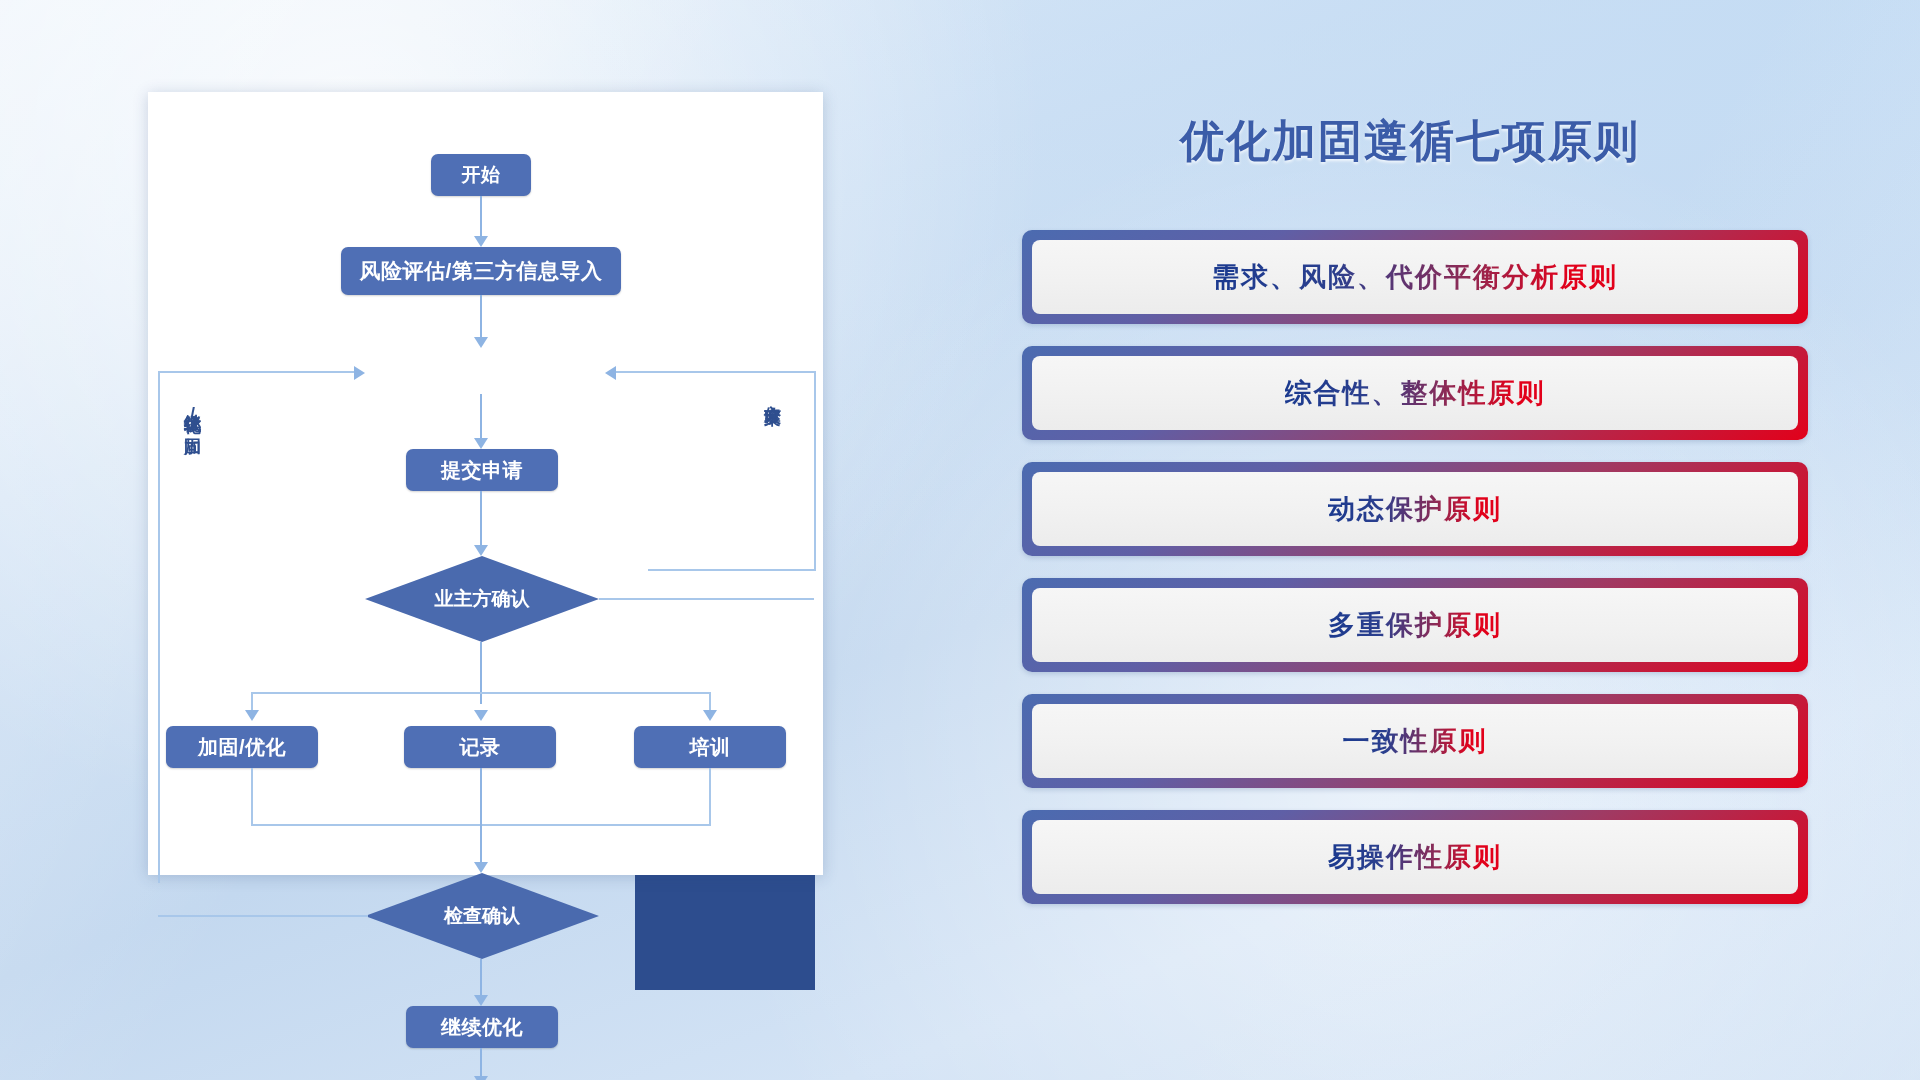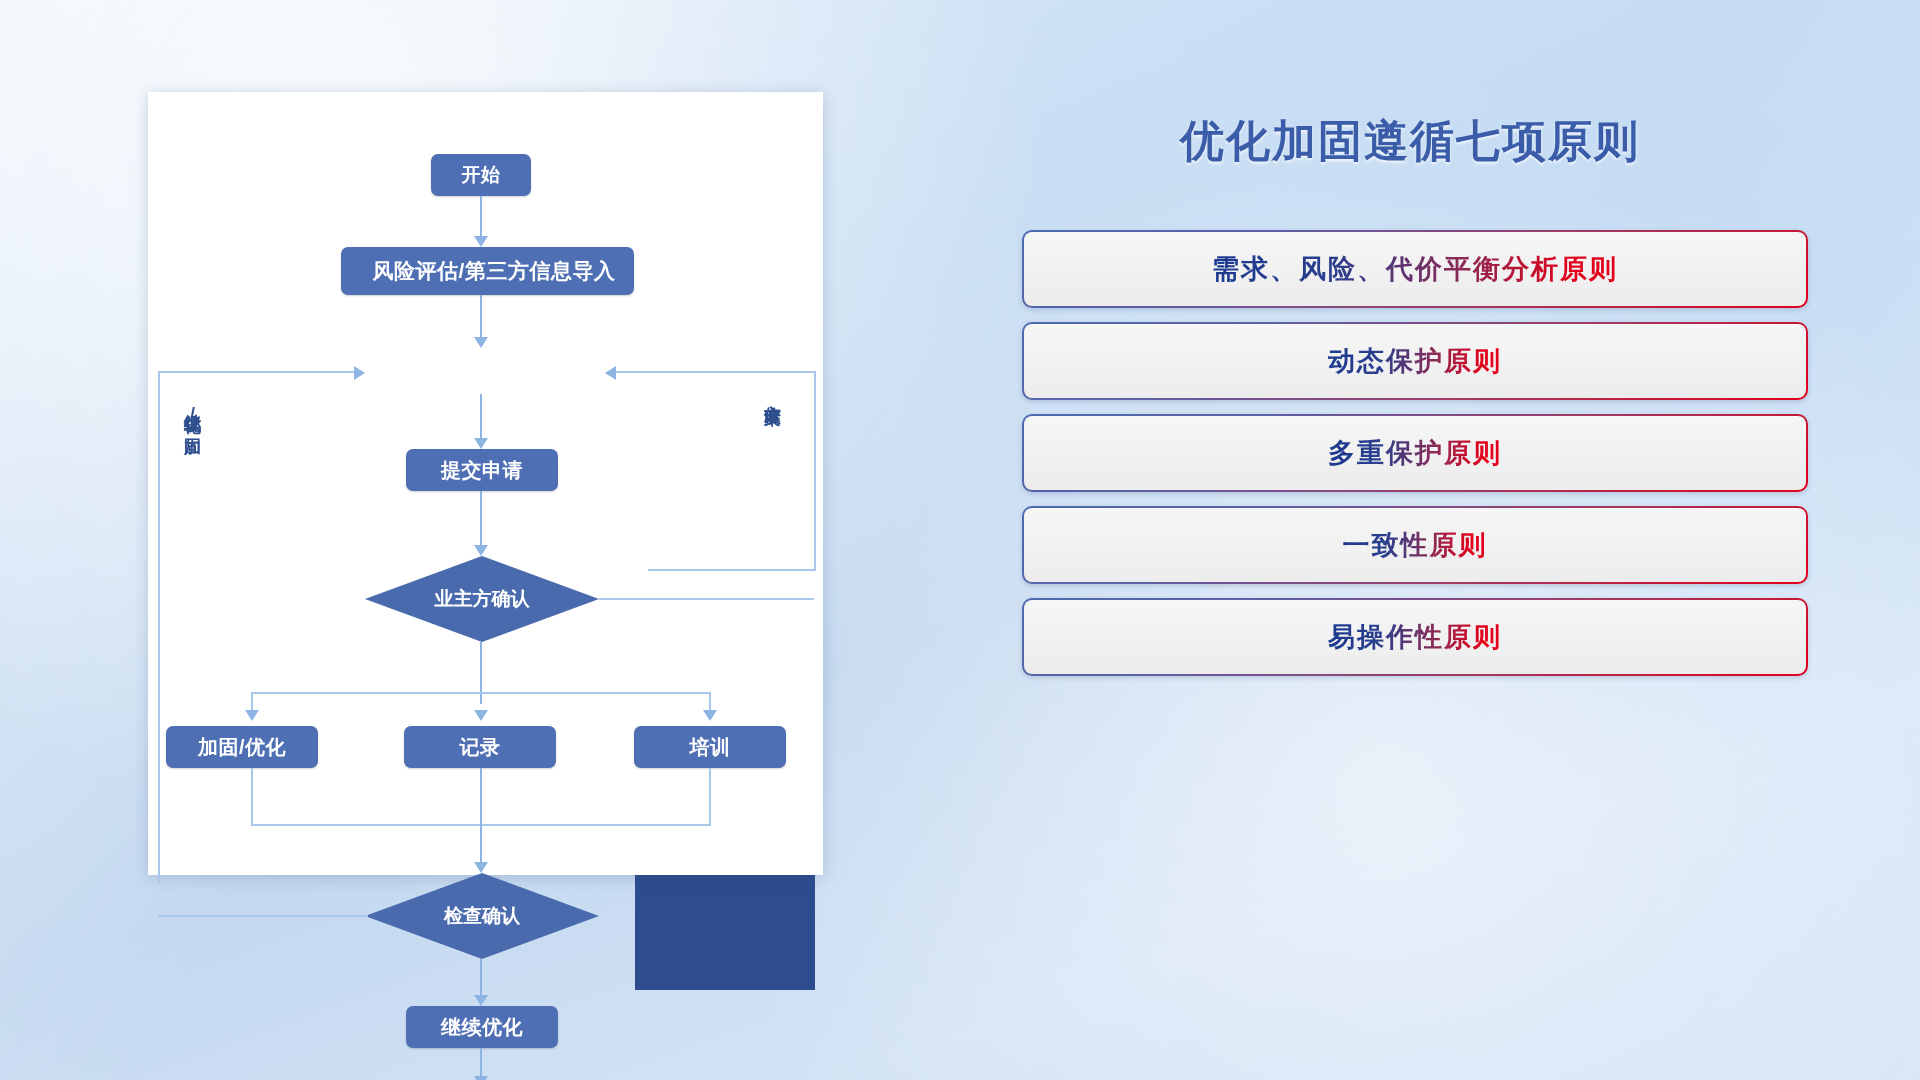--- a/index.html
+++ b/index.html
@@ -39,21 +39,21 @@
   .arrow-l{position:absolute;width:0;height:0;border-top:7px solid transparent;border-bottom:7px solid transparent;border-right:11px solid #8eb4e3;}
   .arrow-r{position:absolute;width:0;height:0;border-top:7px solid transparent;border-bottom:7px solid transparent;border-left:11px solid #8eb4e3;}
   .vlabel{position:absolute;color:#2f4f8f;font-weight:bold;font-size:17px;line-height:21px;
           writing-mode:vertical-rl;text-orientation:upright;letter-spacing:1px;}
 
   
   .rtitle{position:absolute;left:1030px;top:112px;width:760px;text-align:center;
           font-size:44px;font-weight:bold;color:#3b5ca8;letter-spacing:2px;
           text-shadow:0 2px 3px rgba(255,255,255,.75);}
   .cards{position:absolute;left:1022px;top:230px;width:786px;}
-  .card{position:relative;height:74px;margin-bottom:14px;border-radius:10px;padding:2px;
+  .card{position:relative;height:74px;margin-bottom:22px;border-radius:10px;padding:10px;
         background:linear-gradient(150deg,#4b6bb0 0%,#5f5fa6 28%,#a03a63 62%,#e2001a 100%);
         box-shadow:0 2px 5px rgba(60,90,140,.22);}
   .card-inner{height:100%;border-radius:8px;background:linear-gradient(180deg,#f6f6f6 0%,#f1f1f1 55%,#ececec 100%);
         display:flex;align-items:center;justify-content:center;}
   .card-text{font-size:27px;font-weight:bold;letter-spacing:2px;
         background:linear-gradient(90deg,#1b3a8f 0%,#2b3f8e 30%,#8d2a55 62%,#e2001a 88%);
         -webkit-background-clip:text;background-clip:text;color:transparent;
         -webkit-text-fill-color:transparent;}
 </style>
 </head>
@@ -62,21 +62,21 @@
 <div id="bg"></div>
 <div class="navy-block"></div>
 
 <div class="slide">
   <div class="fc">
 
     <div class="node" style="left:283px;top:62px;width:100px;height:42px;font-size:19px;">开始</div>
     <div class="vline" style="left:332px;top:104px;height:46px;"></div>
     <div class="arrow-d" style="left:326px;top:144px;"></div>
 
-    <div class="node" style="left:193px;top:155px;width:280px;height:48px;font-size:21px;padding-left:13px;">风险评估/第三方信息导入</div>
+    <div class="node" style="left:193px;top:155px;width:280px;height:48px;font-size:21px;">风险评估/第三方信息导入</div>
     <div class="vline" style="left:332px;top:203px;height:48px;"></div>
     <div class="arrow-d" style="left:326px;top:245px;"></div>
 
 
     <div class="vline pale" style="left:10px;top:279px;height:512px;"></div>
     <div class="hline pale" style="left:10px;top:279px;width:196px;"></div>
     <div class="arrow-r" style="left:206px;top:274px;"></div>
     <div class="vlabel" style="left:34px;top:308px;">继续优化/加固</div>
 
     <div class="hline pale" style="left:468px;top:279px;width:200px;"></div>
@@ -131,20 +131,25 @@
 <div class="rtitle">优化加固遵循七项原则</div>
 
 <div class="cards">
   <div class="card">
     <div class="card-inner">
       <span class="card-text">需求、风险、代价平衡分析原则</span>
     </div>
   </div>
   <div class="card">
     <div class="card-inner">
+      <span class="card-text">综合性、整体性原则</span>
+    </div>
+  </div>
+  <div class="card">
+    <div class="card-inner">
       <span class="card-text">动态保护原则</span>
     </div>
   </div>
   <div class="card">
     <div class="card-inner">
       <span class="card-text">多重保护原则</span>
     </div>
   </div>
   <div class="card">
     <div class="card-inner">

